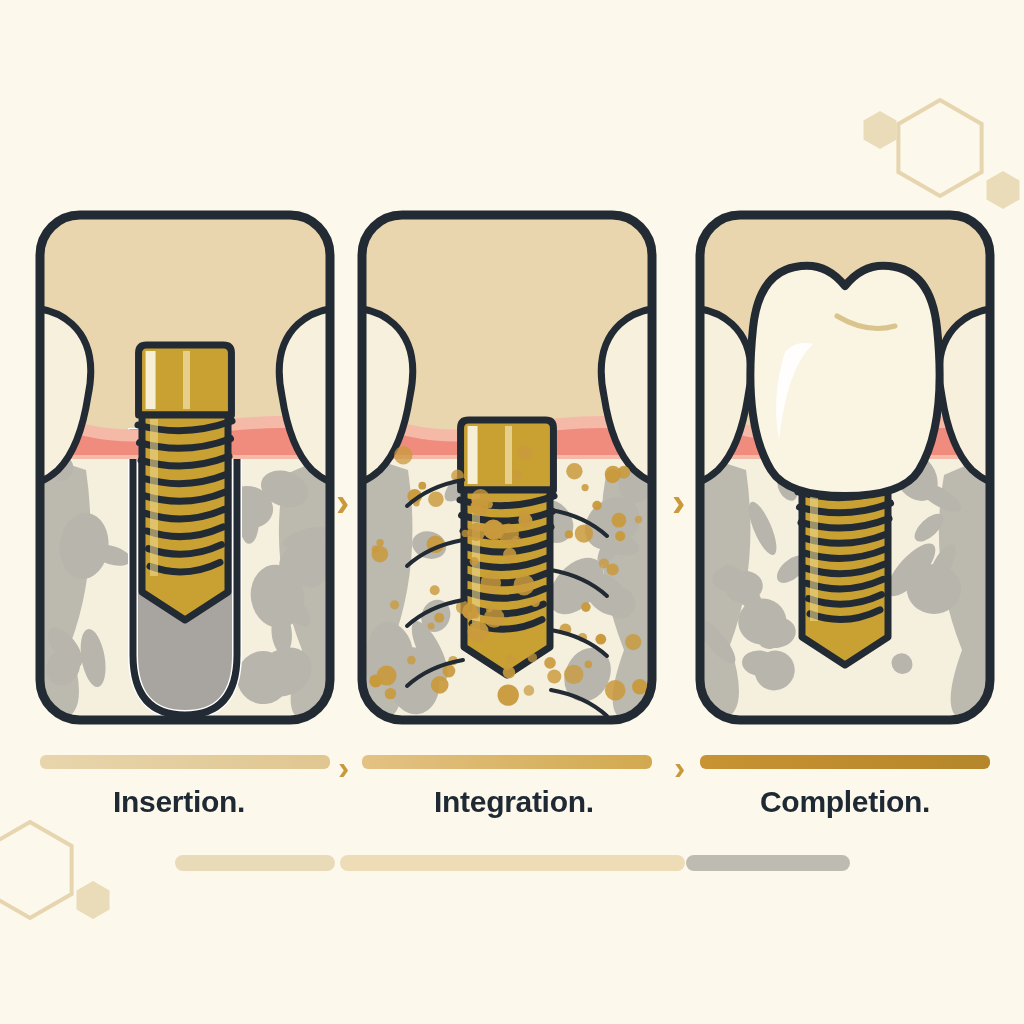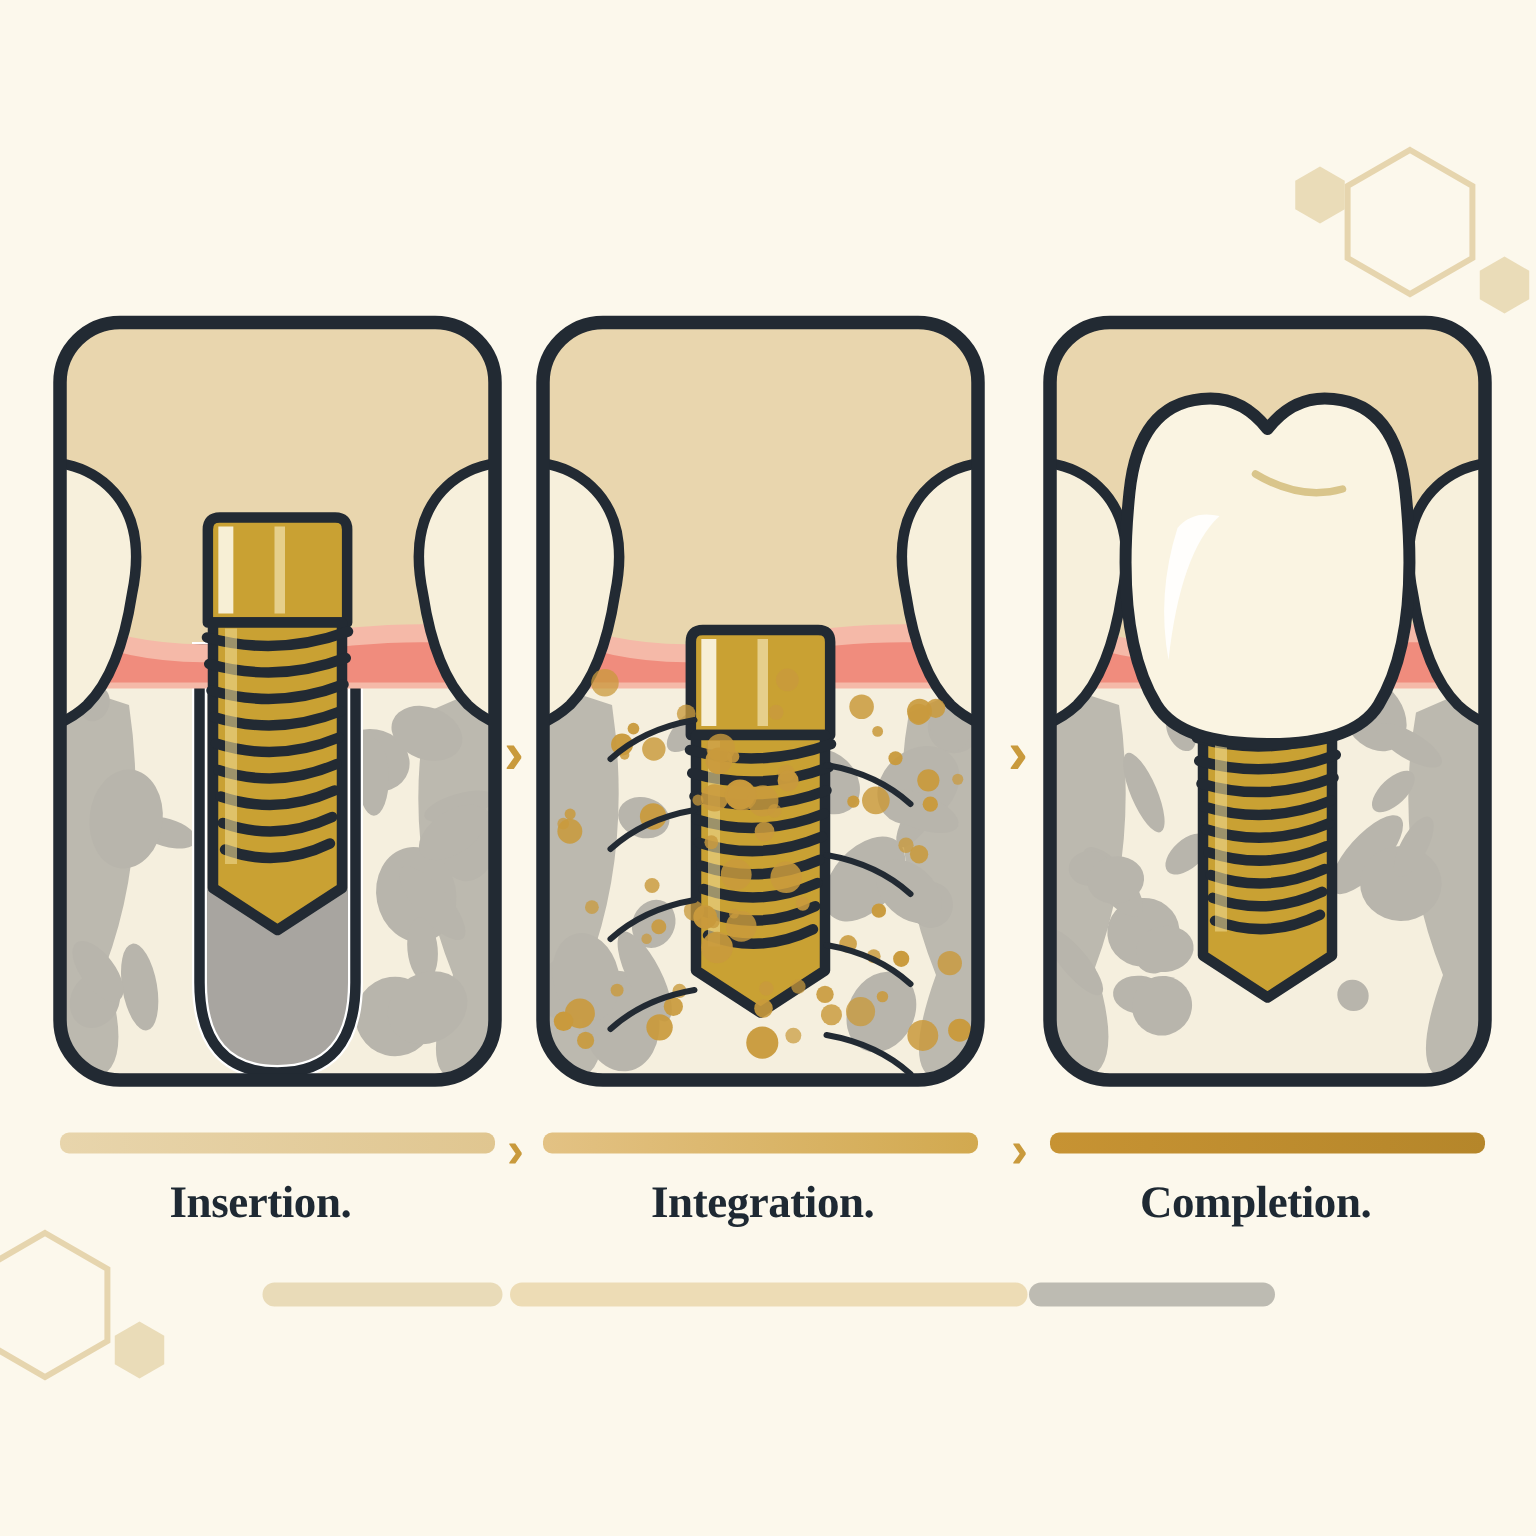--- a/index.html
+++ b/index.html
@@ -13,21 +13,20 @@
   .deco-hex{position:absolute;}
   .panels{position:absolute;left:0;top:0;width:1024px;height:1024px;}
   .chevron{position:absolute;font-weight:bold;color:#C99A3C;}
   .stage-label{
     position:absolute;
     color:#1E2933;
     font-weight:bold;
     font-size:30px;
     letter-spacing:-0.3px;
     white-space:nowrap;
-    font-family:Liberation Serif, serif;
   }
   .progbar{position:absolute;border-radius:6px;}
   .segbar{position:absolute;}
   svg{display:block;}
 </style>
 </head>
 <body>
 
 <div id="stage">
     <svg width="1024" height="1024" class="deco-hex" style="position:absolute;left:0;top:0;">

